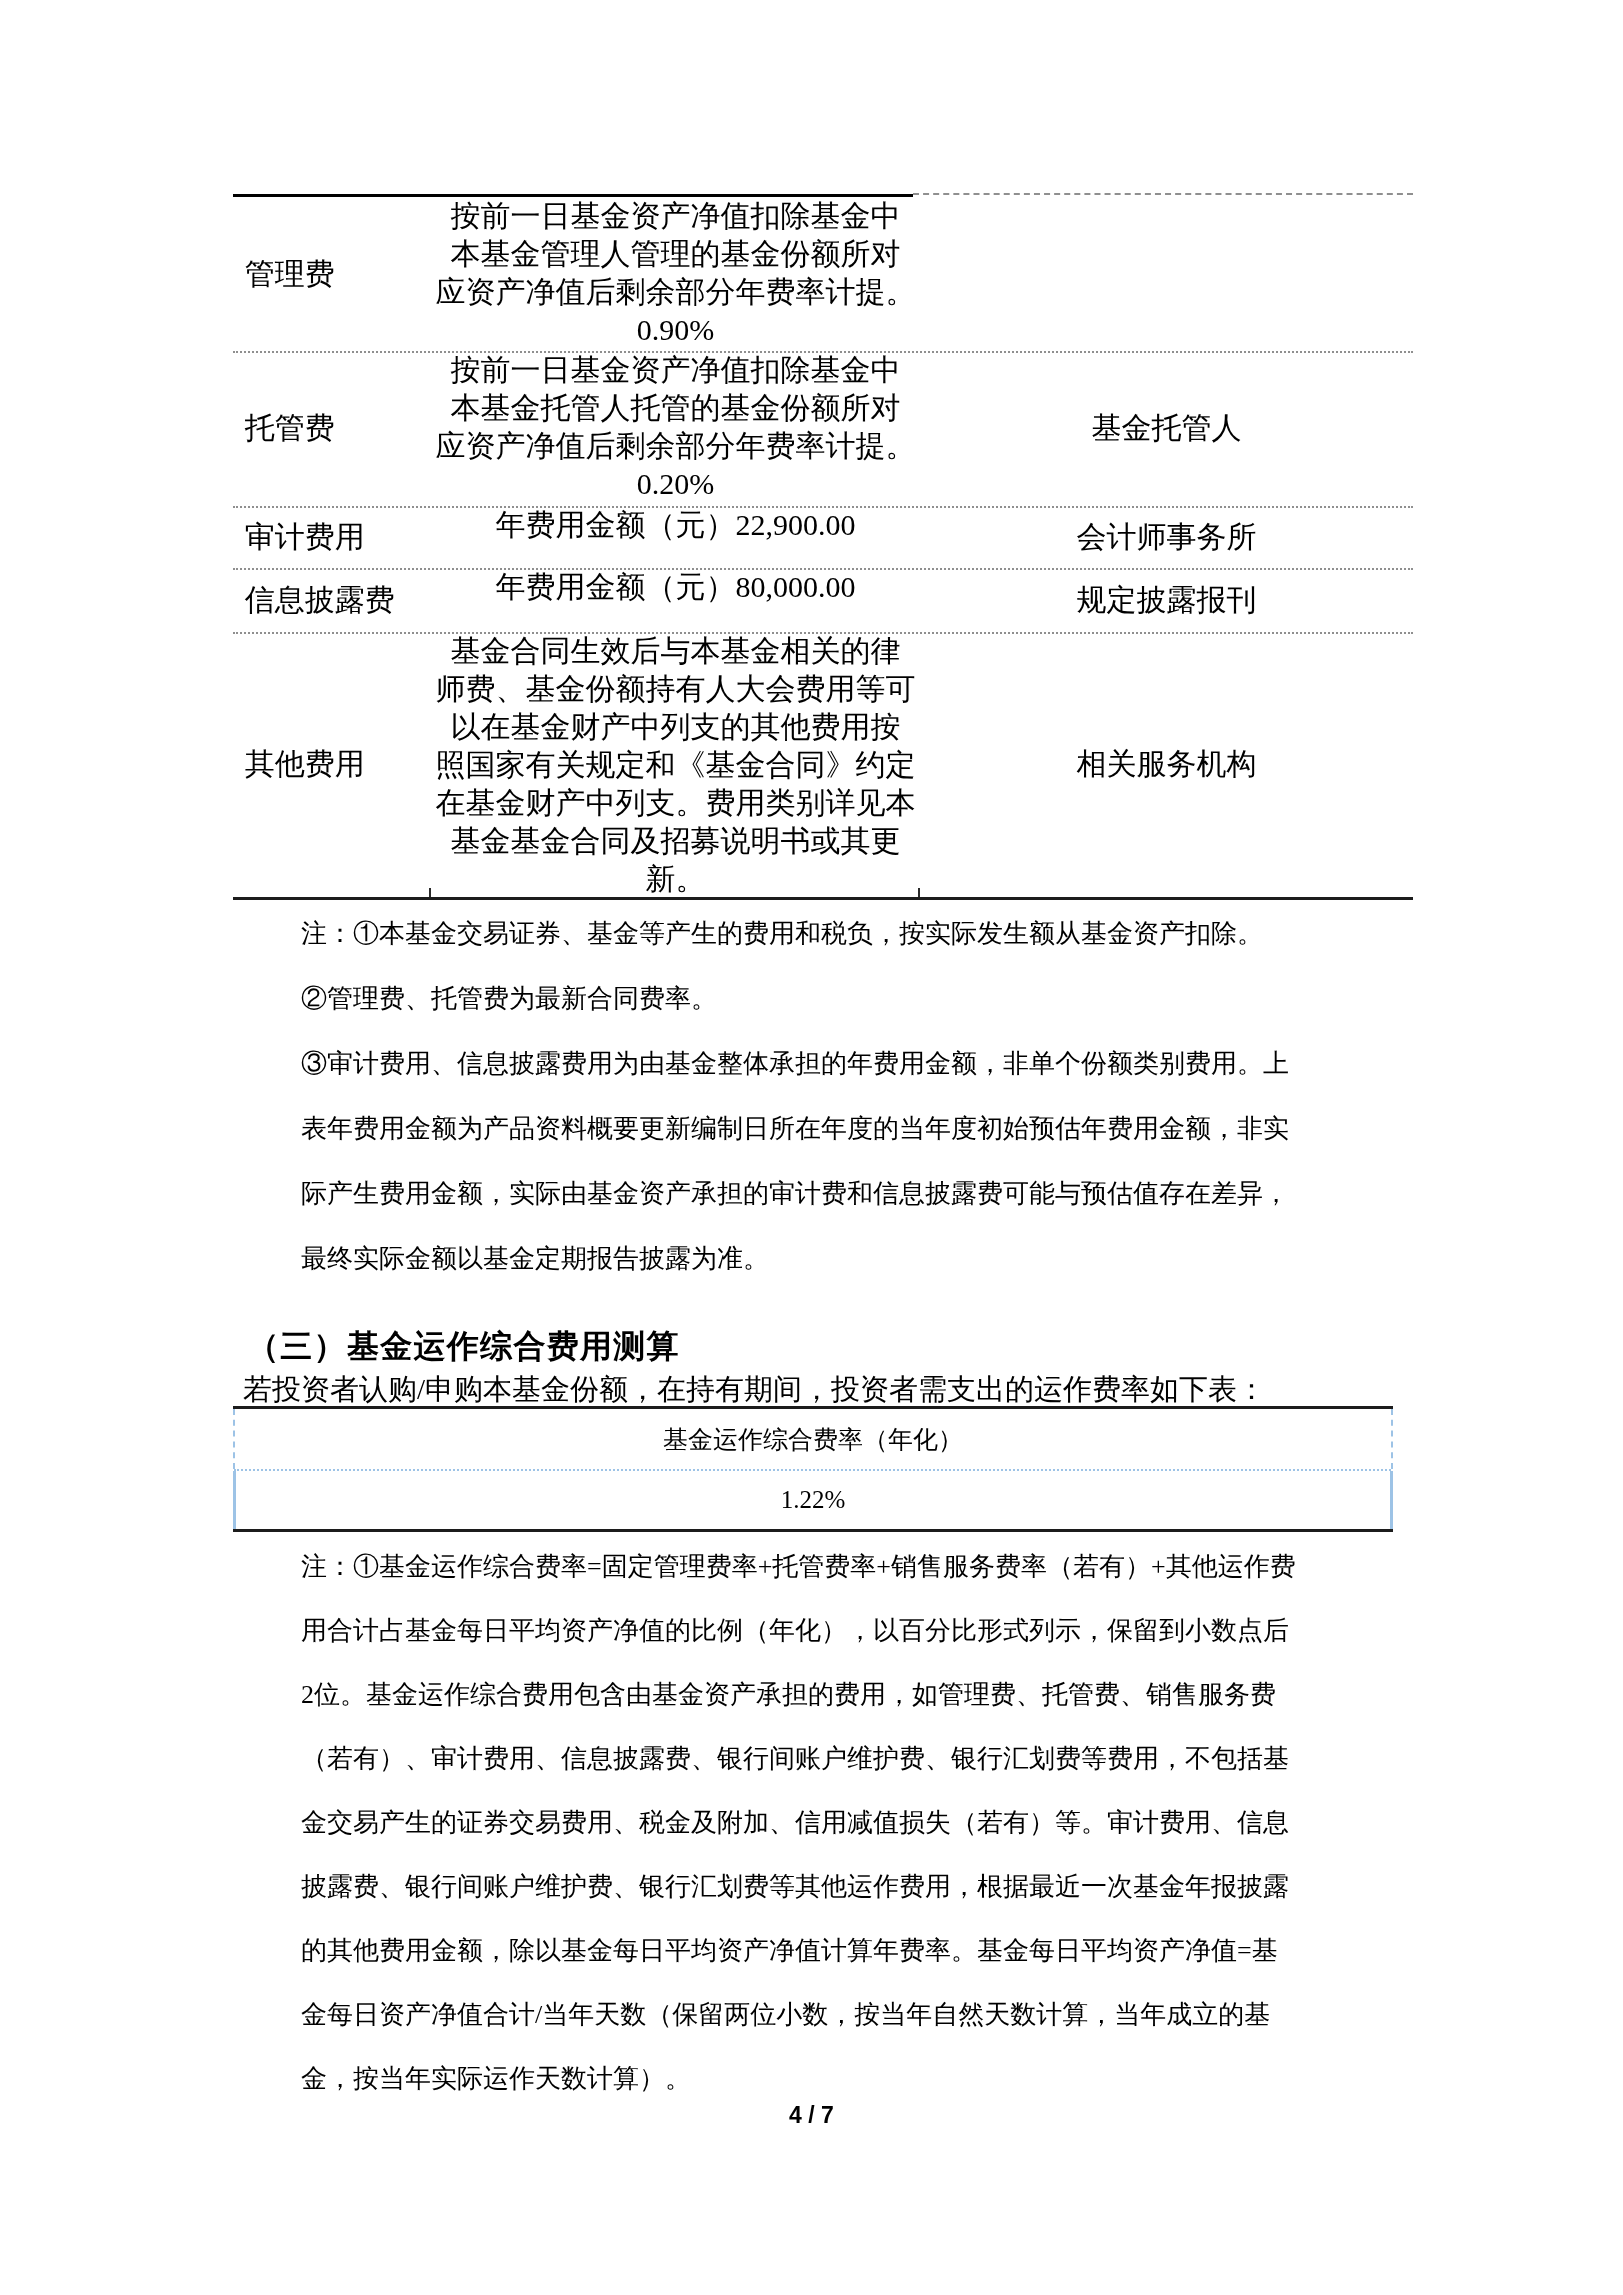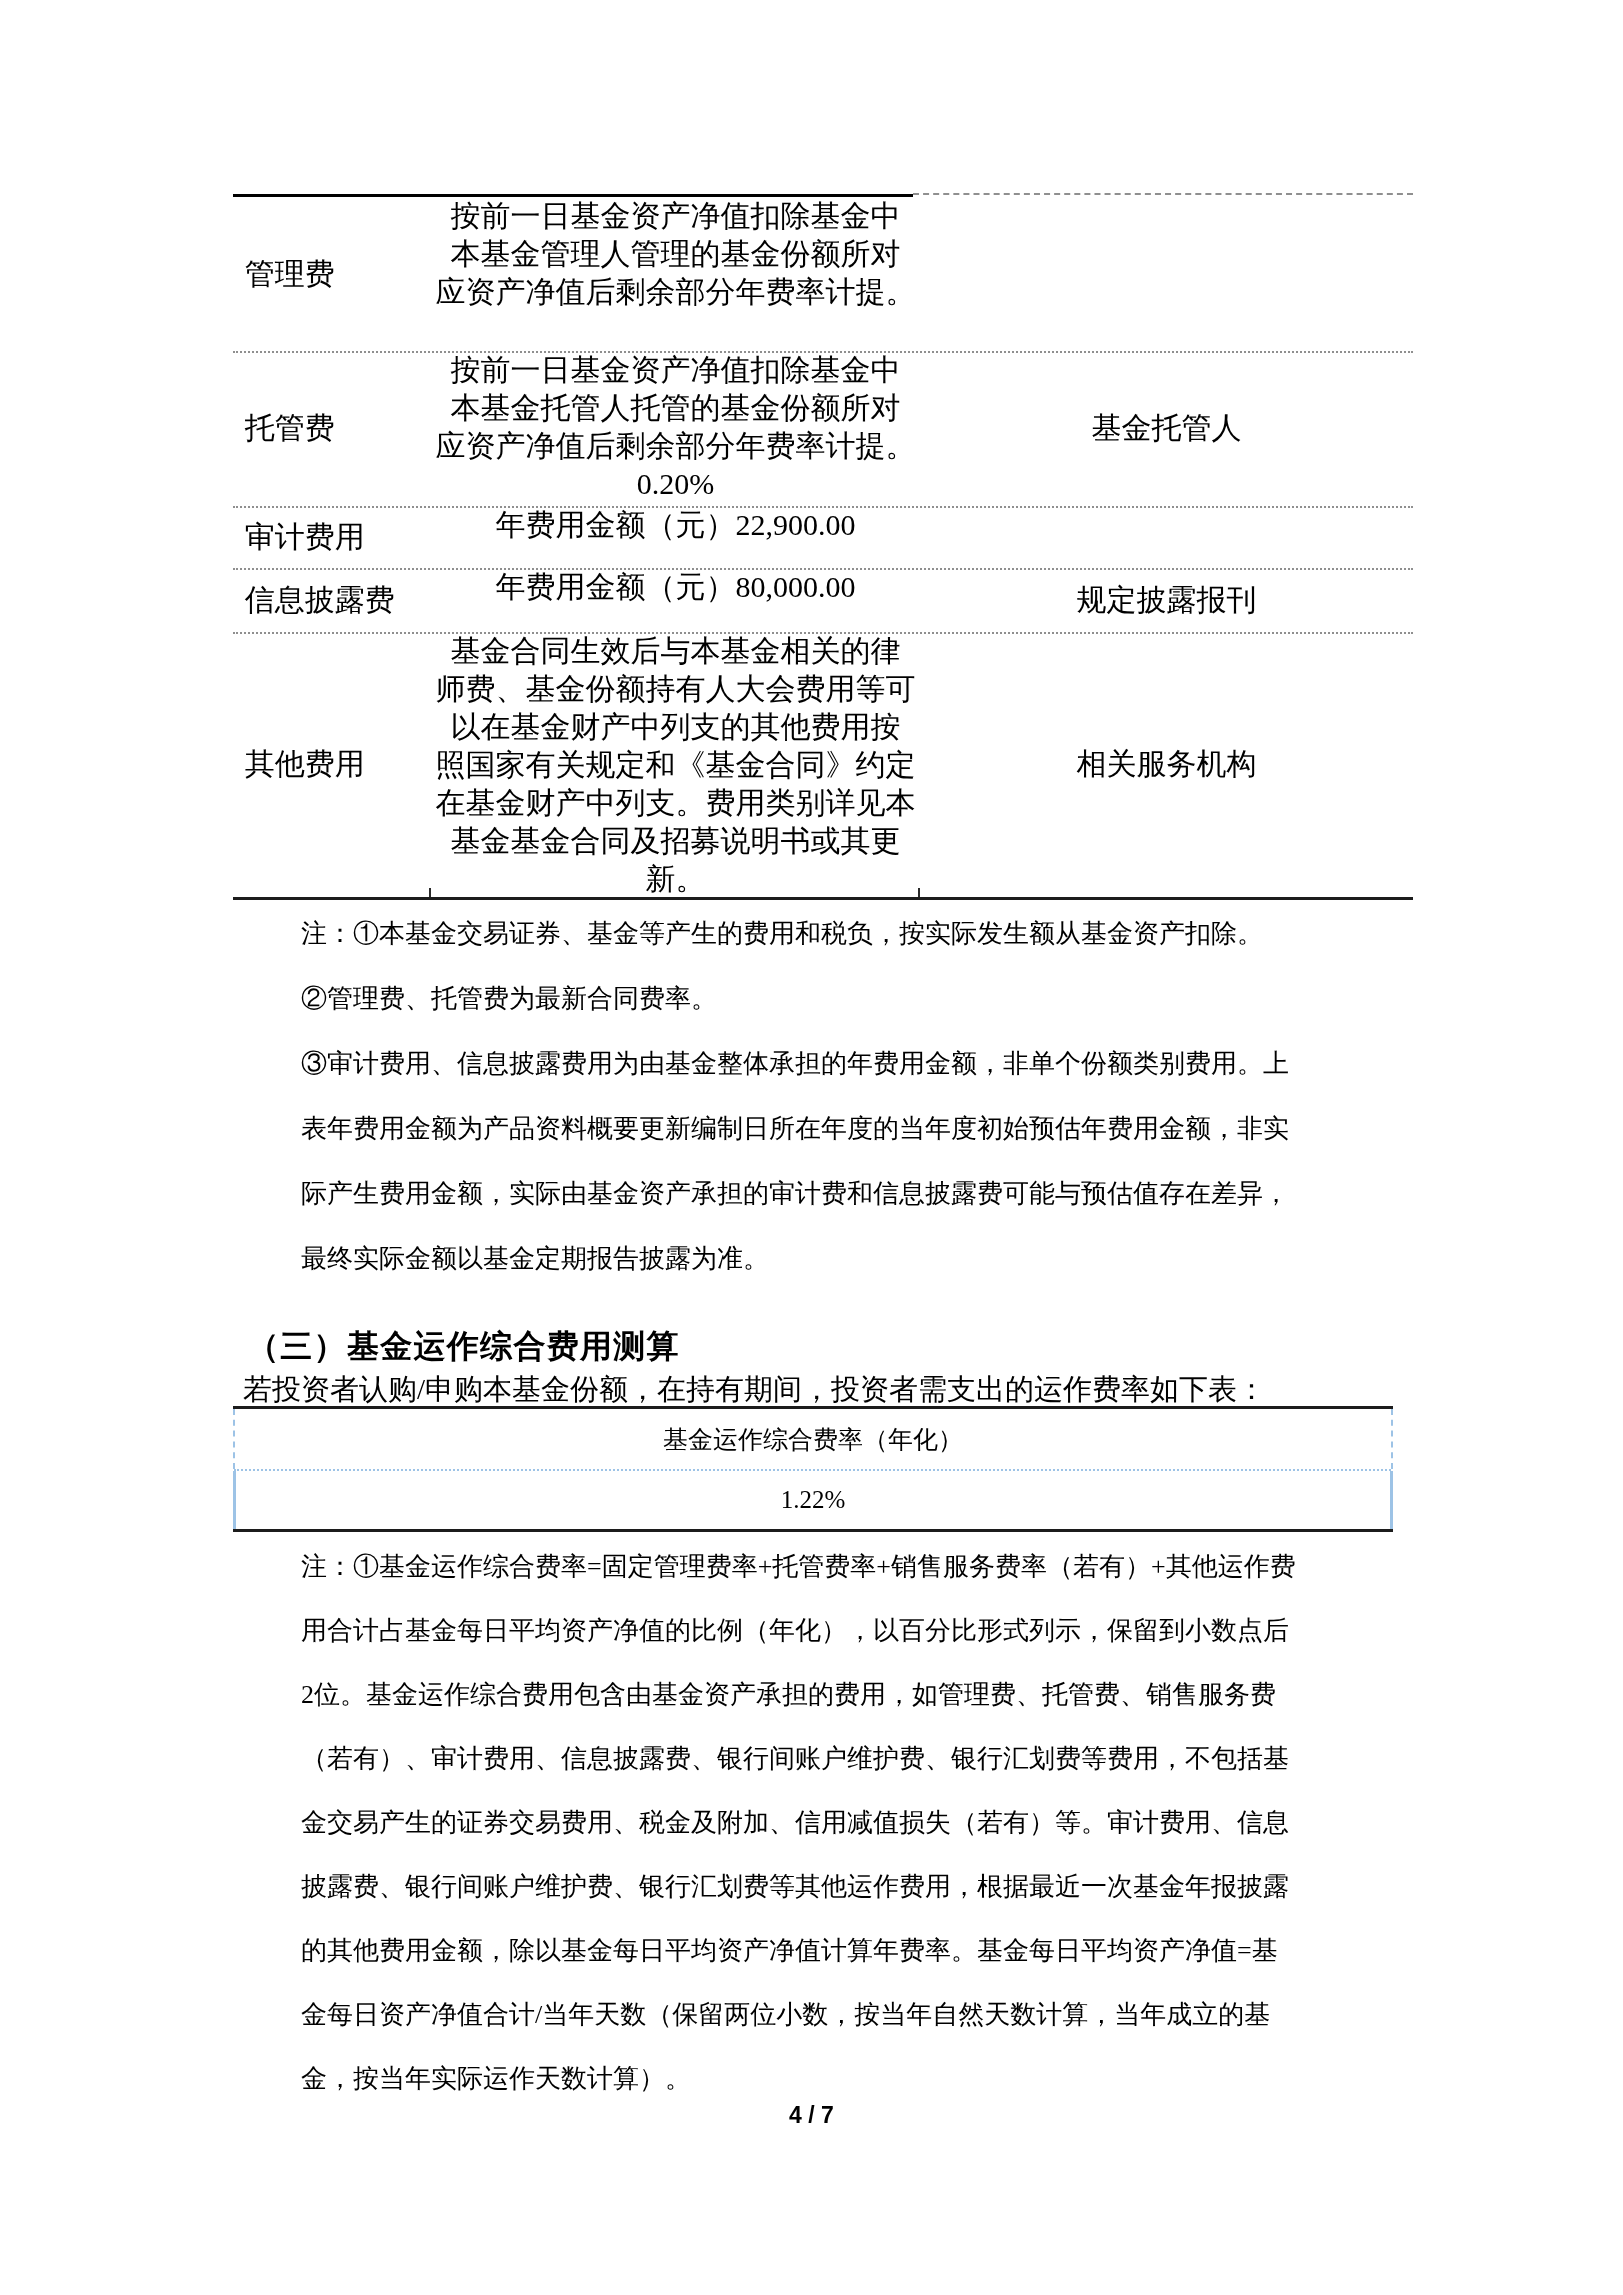--- a/index.html
+++ b/index.html
@@ -70,20 +70,21 @@
   <div class="abs t1">
     <div class="abs t1-border-top-solid"></div>
     <div class="abs t1-border-top-dashed"></div>
 
     <div class="abs t1row" style="top:3.3px;height:154px;">
       <div class="c1">管理费</div>
       <div class="c2">
           <div class="ln">按前一日基金资产净值扣除基金中</div>
           <div class="ln">本基金管理人管理的基金份额所对</div>
           <div class="ln">应资产净值后剩余部分年费率计提。</div>
+          <div class="ln">0.90%</div>
         </div>
     </div>
     <div class="abs t1-sep" style="top:157px;"></div>
 
     <div class="abs t1row" style="top:157px;height:155px;">
       <div class="c1">托管费</div>
       <div class="c2">
           <div class="ln">按前一日基金资产净值扣除基金中</div>
           <div class="ln">本基金托管人托管的基金份额所对</div>
           <div class="ln">应资产净值后剩余部分年费率计提。</div>
@@ -91,20 +92,21 @@
         </div>
       <div class="c3">基金托管人</div>
     </div>
     <div class="abs t1-sep" style="top:312px;"></div>
 
     <div class="abs t1row" style="top:312px;height:62px;">
       <div class="c1">审计费用</div>
       <div class="c2">
           <div class="ln">年费用金额（元）22,900.00</div>
         </div>
+      <div class="c3">会计师事务所</div>
     </div>
     <div class="abs t1-sep" style="top:374px;"></div>
 
     <div class="abs t1row" style="top:374px;height:64px;">
       <div class="c1">信息披露费</div>
       <div class="c2">
           <div class="ln">年费用金额（元）80,000.00</div>
         </div>
       <div class="c3">规定披露报刊</div>
     </div>

